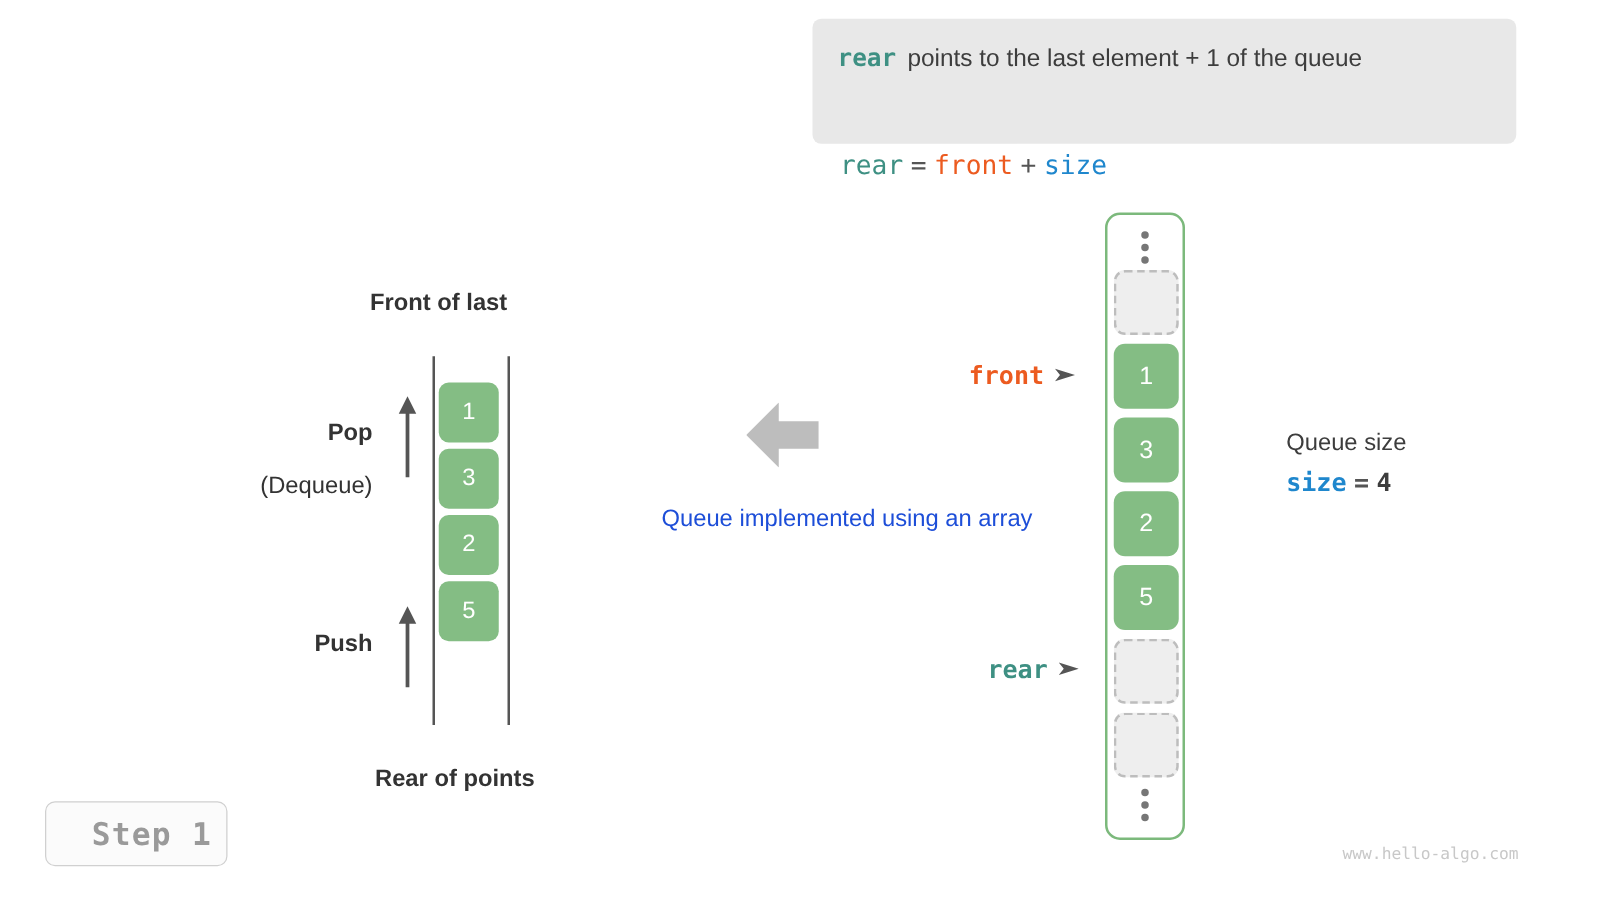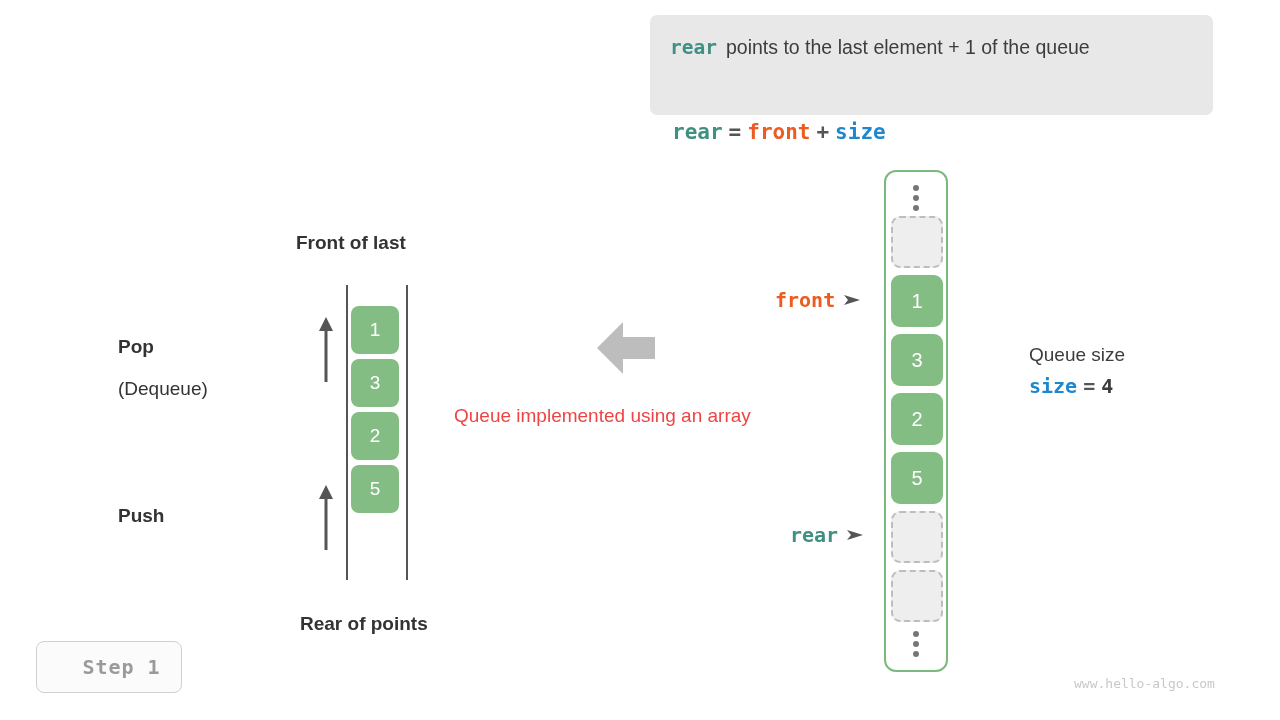--- a/index.html
+++ b/index.html
@@ -40,21 +40,21 @@
   }
   .kw-front { color: #ec5b20; }
   .kw-rear  { color: #3e9083; }
   .kw-size  { color: #1f87cd; }
   .legend-desc { margin-left: 9px; }
 
   
   #formula {
     left: 672px; top: 120px;
     font-family: "DejaVu Sans Mono", "Liberation Mono", monospace;
-    font-weight: bold;
+    font-weight: normal;
     font-size: 21px;
     white-space: nowrap;
   }
   #formula .op { color: #555555; margin: 0 6px; }
 
   
   #front-of-queue-label {
     left: 296px; top: 232px;
     font-size: 19px;
     font-weight: bold;
@@ -87,20 +87,21 @@
     align-items: center;
     justify-content: center;
     left: 351px;
   }
 
   
   .up-arrow { left: 318px; width: 16px; }
   .up-arrow svg { display: block; }
 
   .op-label {
+    text-align: right;
     width: 180px;
     white-space: nowrap;
   }
   .op-title {
     font-size: 19px;
     font-weight: bold;
     color: #333333;
   }
   .op-sub {
     font-size: 19px;
@@ -108,23 +109,23 @@
   }
   #pop-label  { left: 118px; top: 336px; }
   #push-label { left: 118px; top: 505px; }
   .op-label .op-sub { margin-top: 20px; }
 
   
   #center-arrow { left: 597px; top: 322px; }
   #center-caption {
     left: 454px; top: 405px;
     width: 372px;
-    text-align: left;
-    font-size: 19px;
-    color: #ef4444;
+    text-align: right;
+    font-size: 19px;
+    color: #1d4ed8;
     white-space: nowrap;
   }
 
   
   #array-container {
     left: 884px; top: 170px;
     width: 64px; height: 502px;
     border: 2px solid #7cb97c;
     border-radius: 12px;
     box-sizing: border-box;
@@ -204,21 +205,21 @@
     left: 36px; top: 641px;
     width: 146px; height: 52px;
     border: 1px solid #d0d0d0;
     border-radius: 8px;
     background: #fbfbfb;
     display: flex;
     align-items: center;
     justify-content: center;
     font-family: "DejaVu Sans Mono", "Liberation Mono", monospace;
     font-weight: bold;
-    font-size: 20px;
+    font-size: 25px;
     color: #9a9a9a;
     letter-spacing: 1px;
     box-sizing: border-box;
     padding-left: 25px;
   }
 
   
   #watermark {
     left: 1074px; top: 676px;
     font-family: "DejaVu Sans Mono", "Liberation Mono", monospace;

